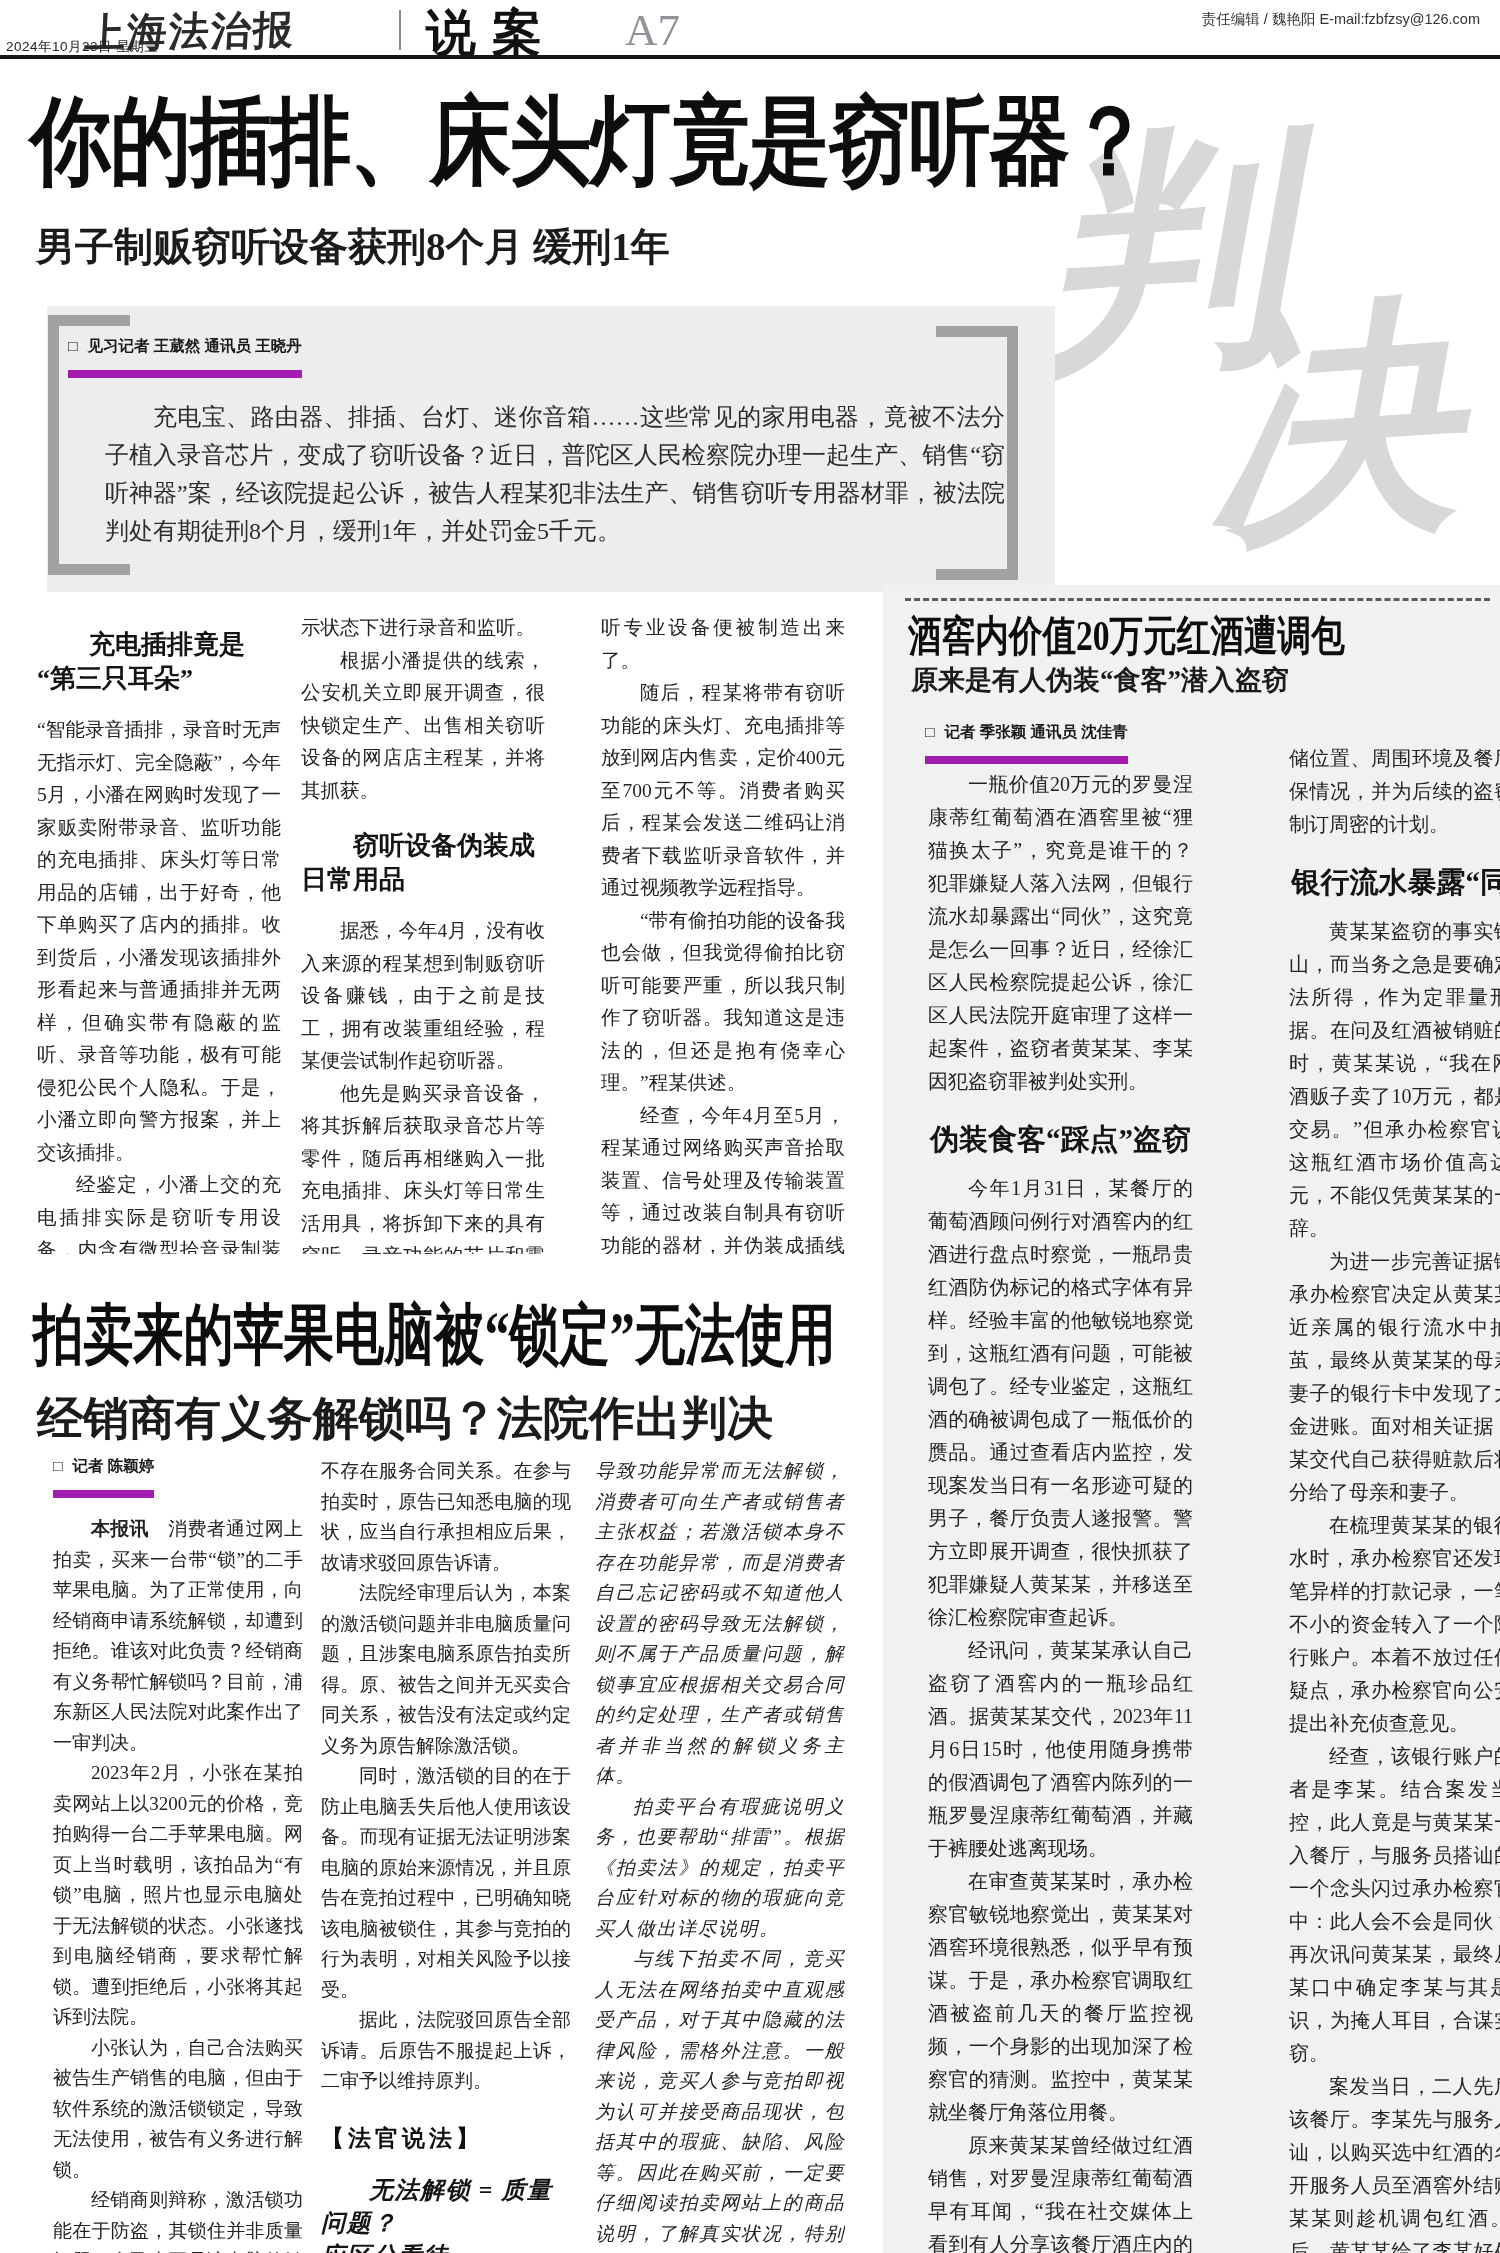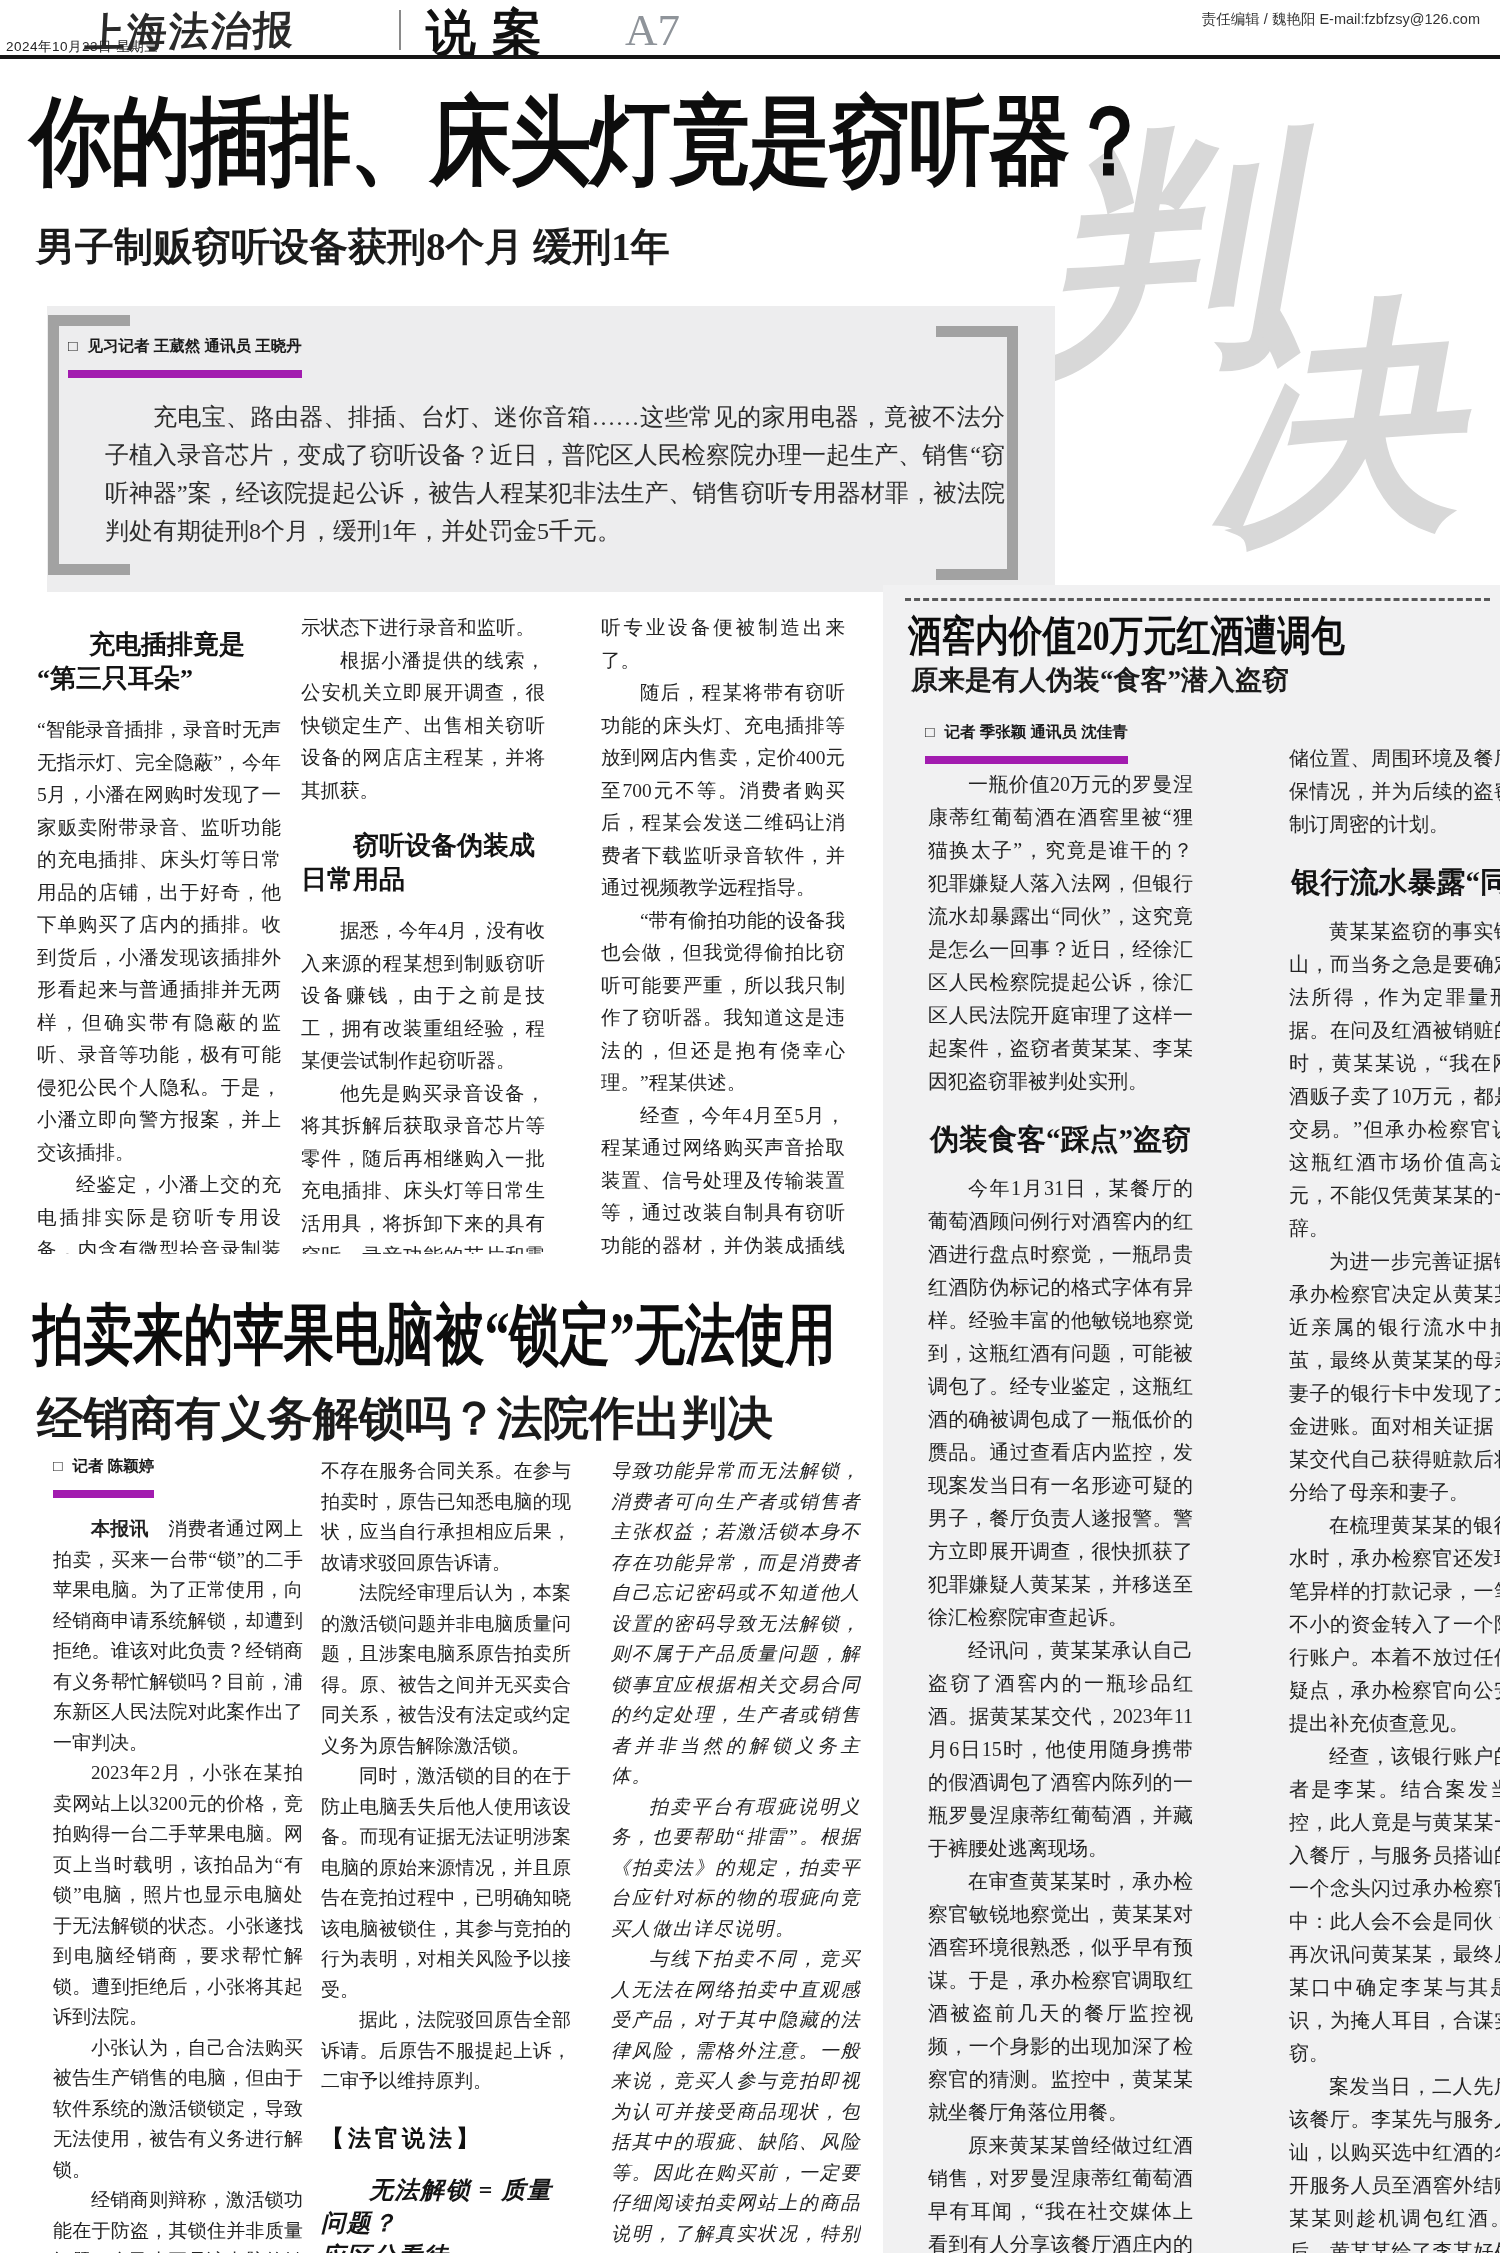--- a/index.html
+++ b/index.html
@@ -41,21 +41,21 @@
   .fs{font-style:italic;letter-spacing:1.5px;line-height:33px;}
   .fs-h{font-style:italic;font-size:24px;margin:20px 0 12px 0;}
   .section-mark{font-weight:900;font-size:23px;letter-spacing:4px;color:#111;margin:26px 0 8px 0;}
 
   
   .a2-headline{position:absolute;left:33px;top:1290px;font-size:66px;font-weight:900;color:#0d0d0d;white-space:nowrap;transform:scaleX(.76);transform-origin:left;}
   .a2-subhead{position:absolute;left:37px;top:1388px;font-size:46px;font-weight:700;color:#1b1b1b;white-space:nowrap;}
   .a2-byline-wrap{margin:6px 0 16px 0;}
   #a2c1{left:37px;top:1450px;width:250px;height:803px;margin-left:16px;}
   #a2c2{left:321px;top:1456px;width:250px;height:797px;}
-  #a2c3{left:595px;top:1456px;width:250px;height:797px;margin-left:16px;}
+  #a2c3{left:595px;top:1456px;width:250px;height:797px;}
   #a2c1 .p,#a2c2 .p,#a2c3 .p{font-size:19px;line-height:30.5px;}
 
   
   #a1c1{left:37px;top:612px;width:244px;height:642px;}
   #a1c2{left:301px;top:612px;width:244px;height:642px;}
   #a1c3{left:601px;top:612px;width:244px;height:642px;}
   #a1c1 .colh{margin-top:16px;}
 
   
   .panel{position:absolute;left:883px;top:585px;width:617px;height:1668px;background:#f1f1f2;}

